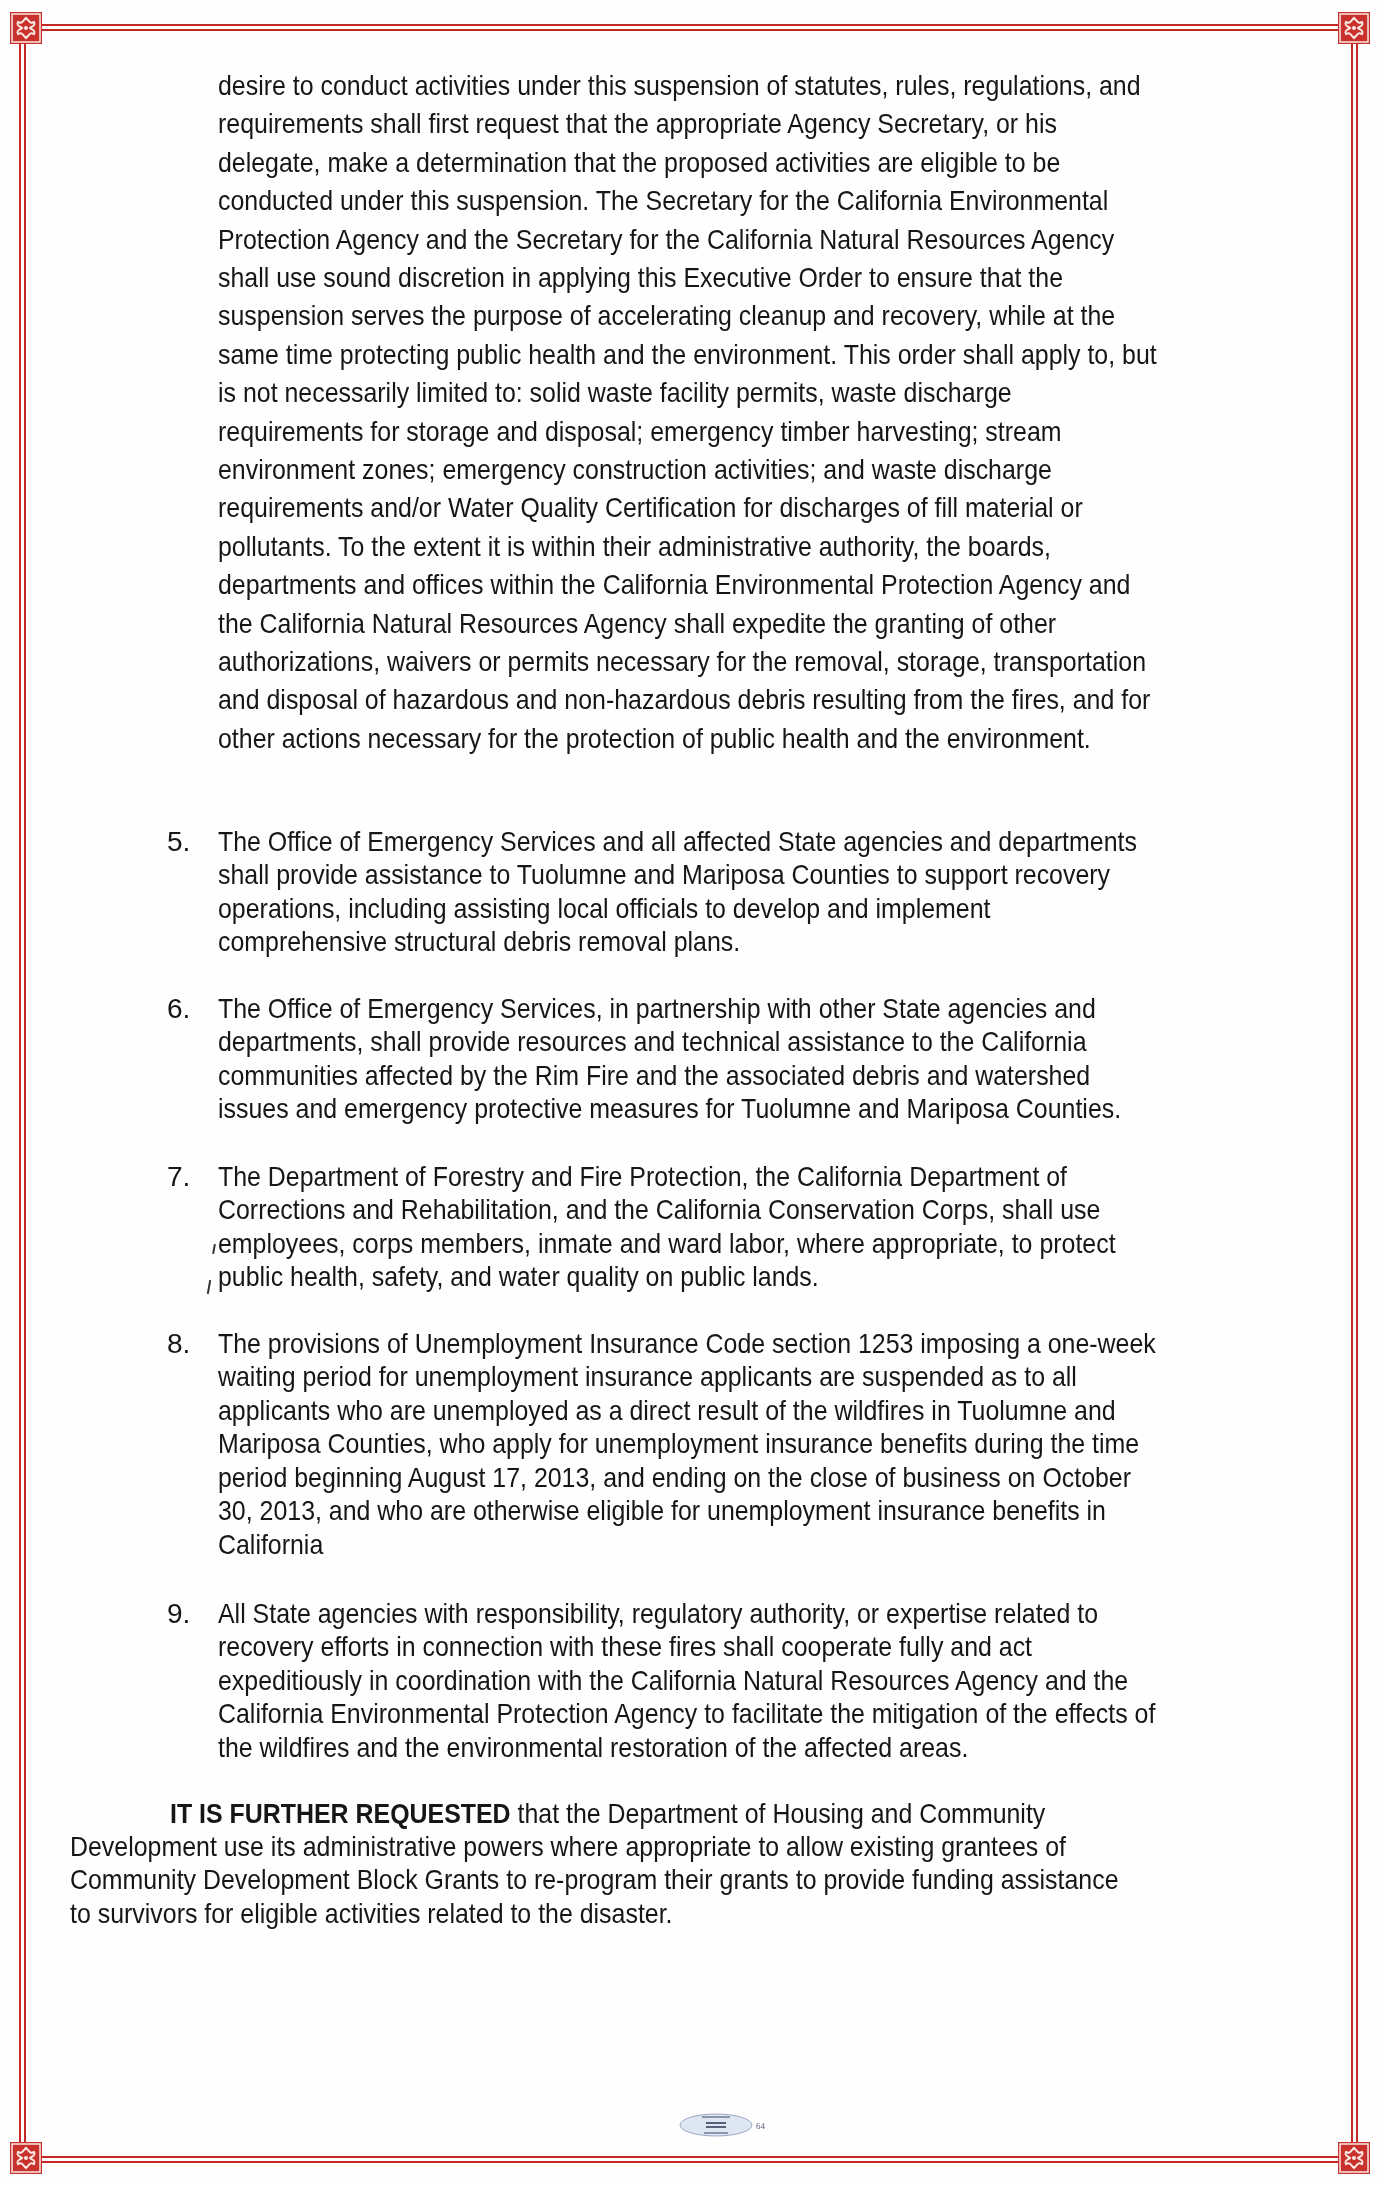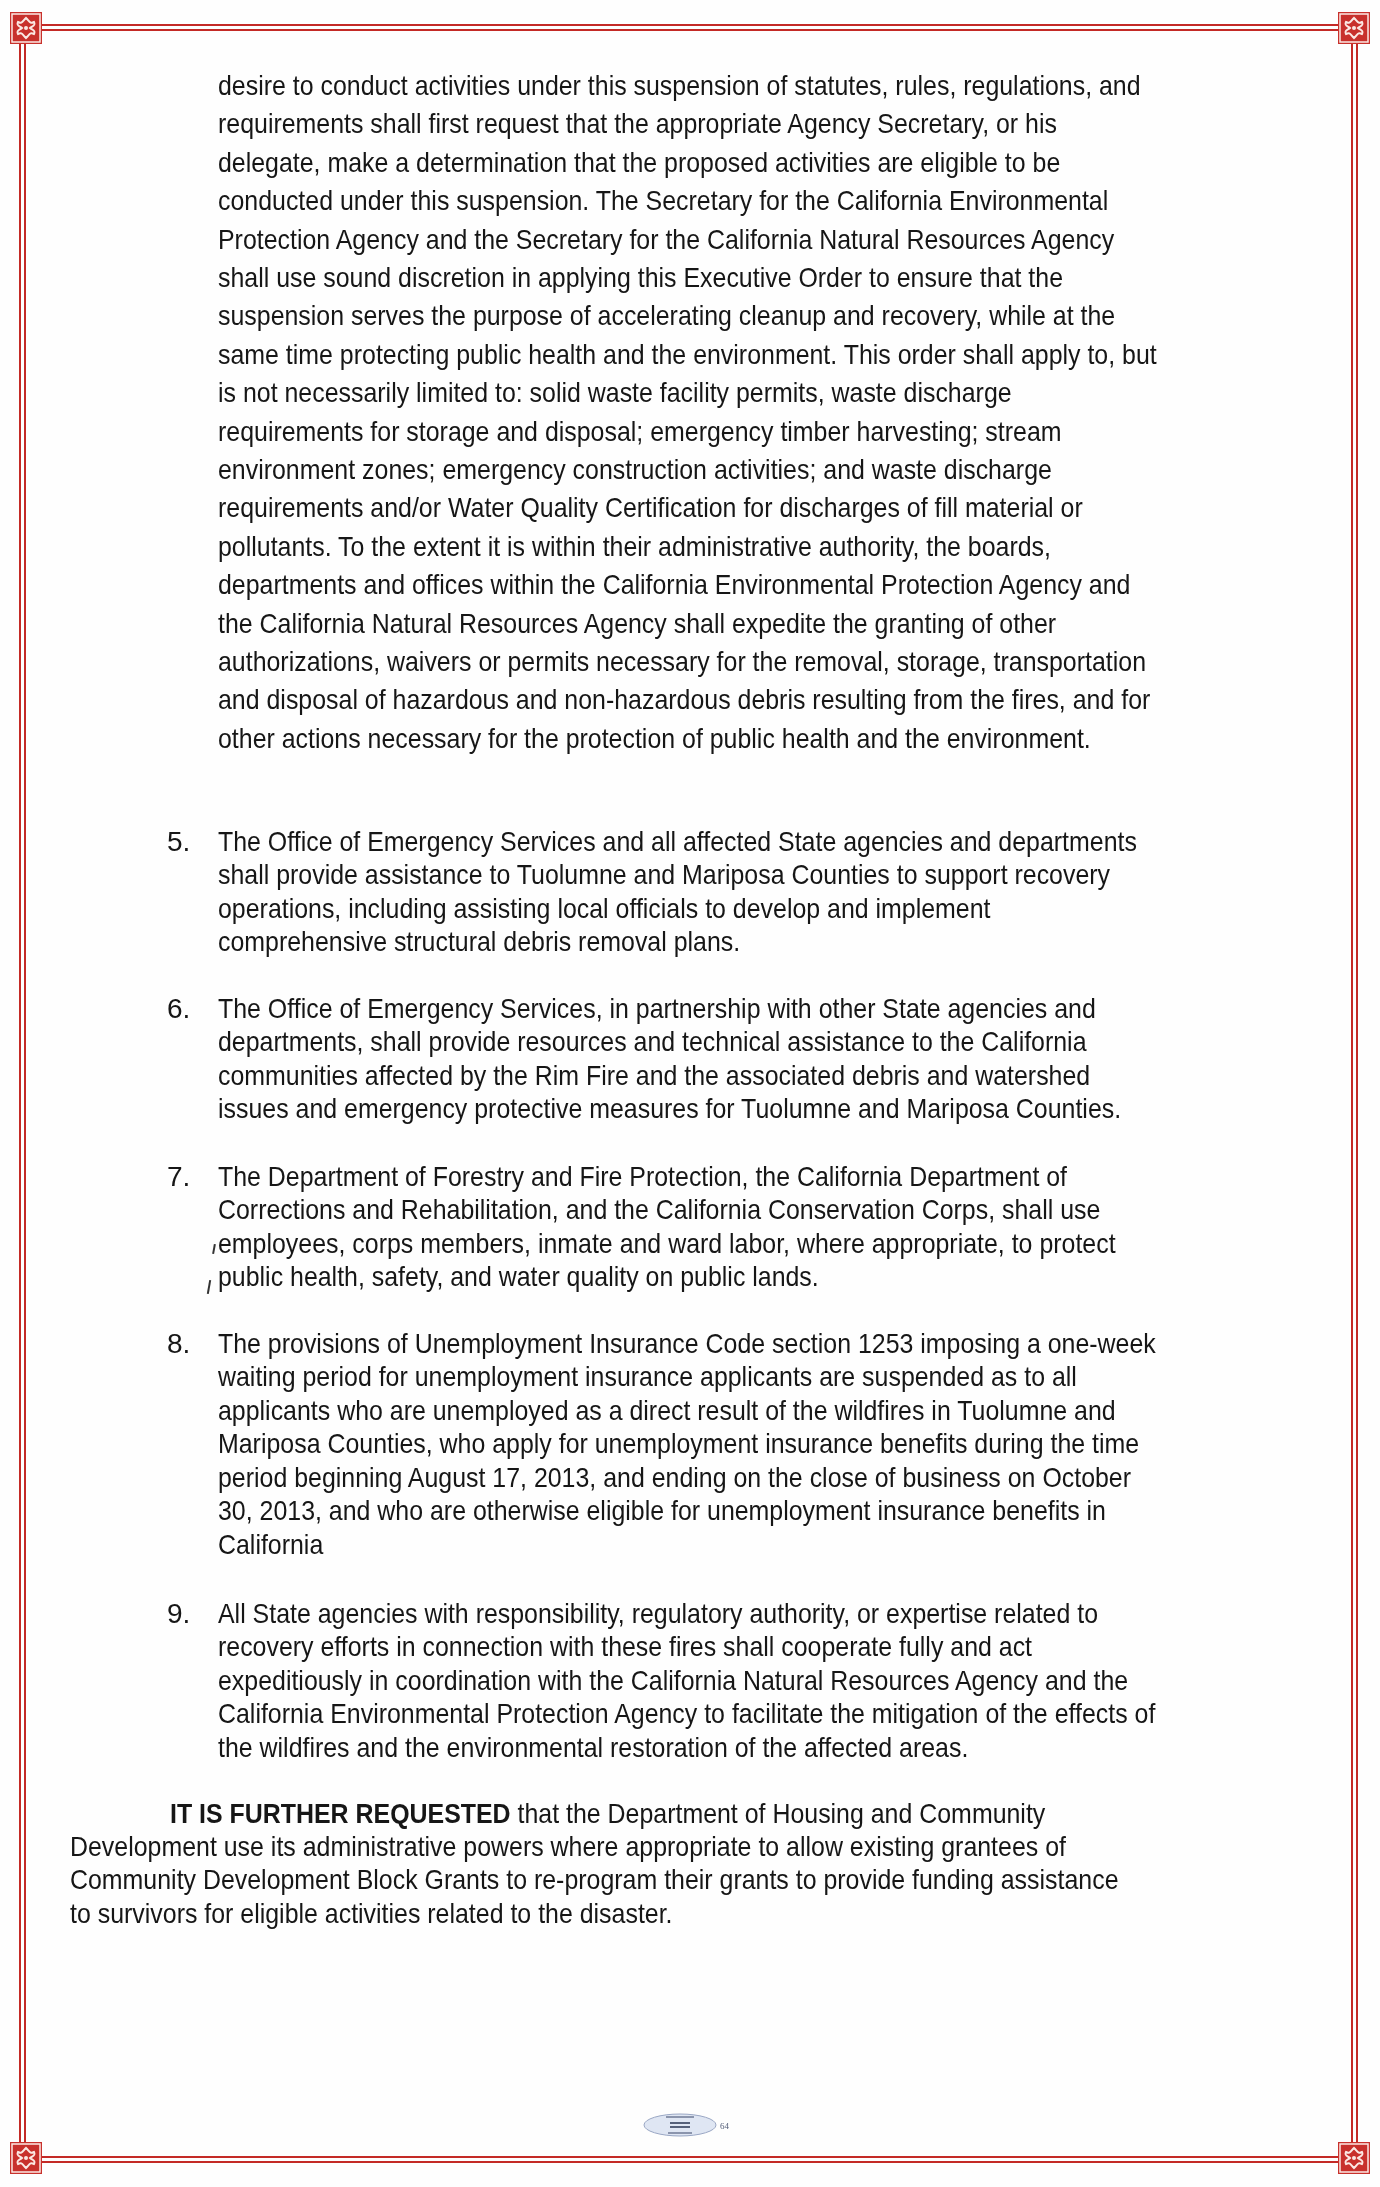--- a/index.html
+++ b/index.html
@@ -12,21 +12,21 @@
   .corner { position: absolute; width: 32px; height: 32px; background: #c8312c; box-sizing: border-box; }
   .corner svg { position: absolute; left: 0; top: 0; }
 
   
   .line { position: absolute; white-space: nowrap; font-family: "Liberation Sans", sans-serif; color: #161616;
           font-size: 28px; line-height: 28px; transform-origin: 0 0; }
   .num { position: absolute; white-space: nowrap; font-family: "Liberation Sans", sans-serif; color: #161616;
          font-size: 28px; line-height: 28px; }
   .bold { font-weight: bold; }
   .mark { position: absolute; width: 2px; height: 14px; background: #333; transform: rotate(10deg); }
-  .seal { position: absolute; left: 640px; top: 2110px; width: 95px; height: 30px; }
+  .seal { position: absolute; left: 676px; top: 2110px; width: 95px; height: 30px; }
 </style>
 </head>
 <body>
 
 <div class="page">
 
   <div class="hline" style="left:42px; top:24px; width:1296px;"></div>
   <div class="hline" style="left:42px; top:2156px; width:1296px;"></div>
   <div class="vline" style="left:19px; top:44px; height:2098px;"></div>
   <div class="vline" style="left:1351px; top:44px; height:2098px;"></div>

